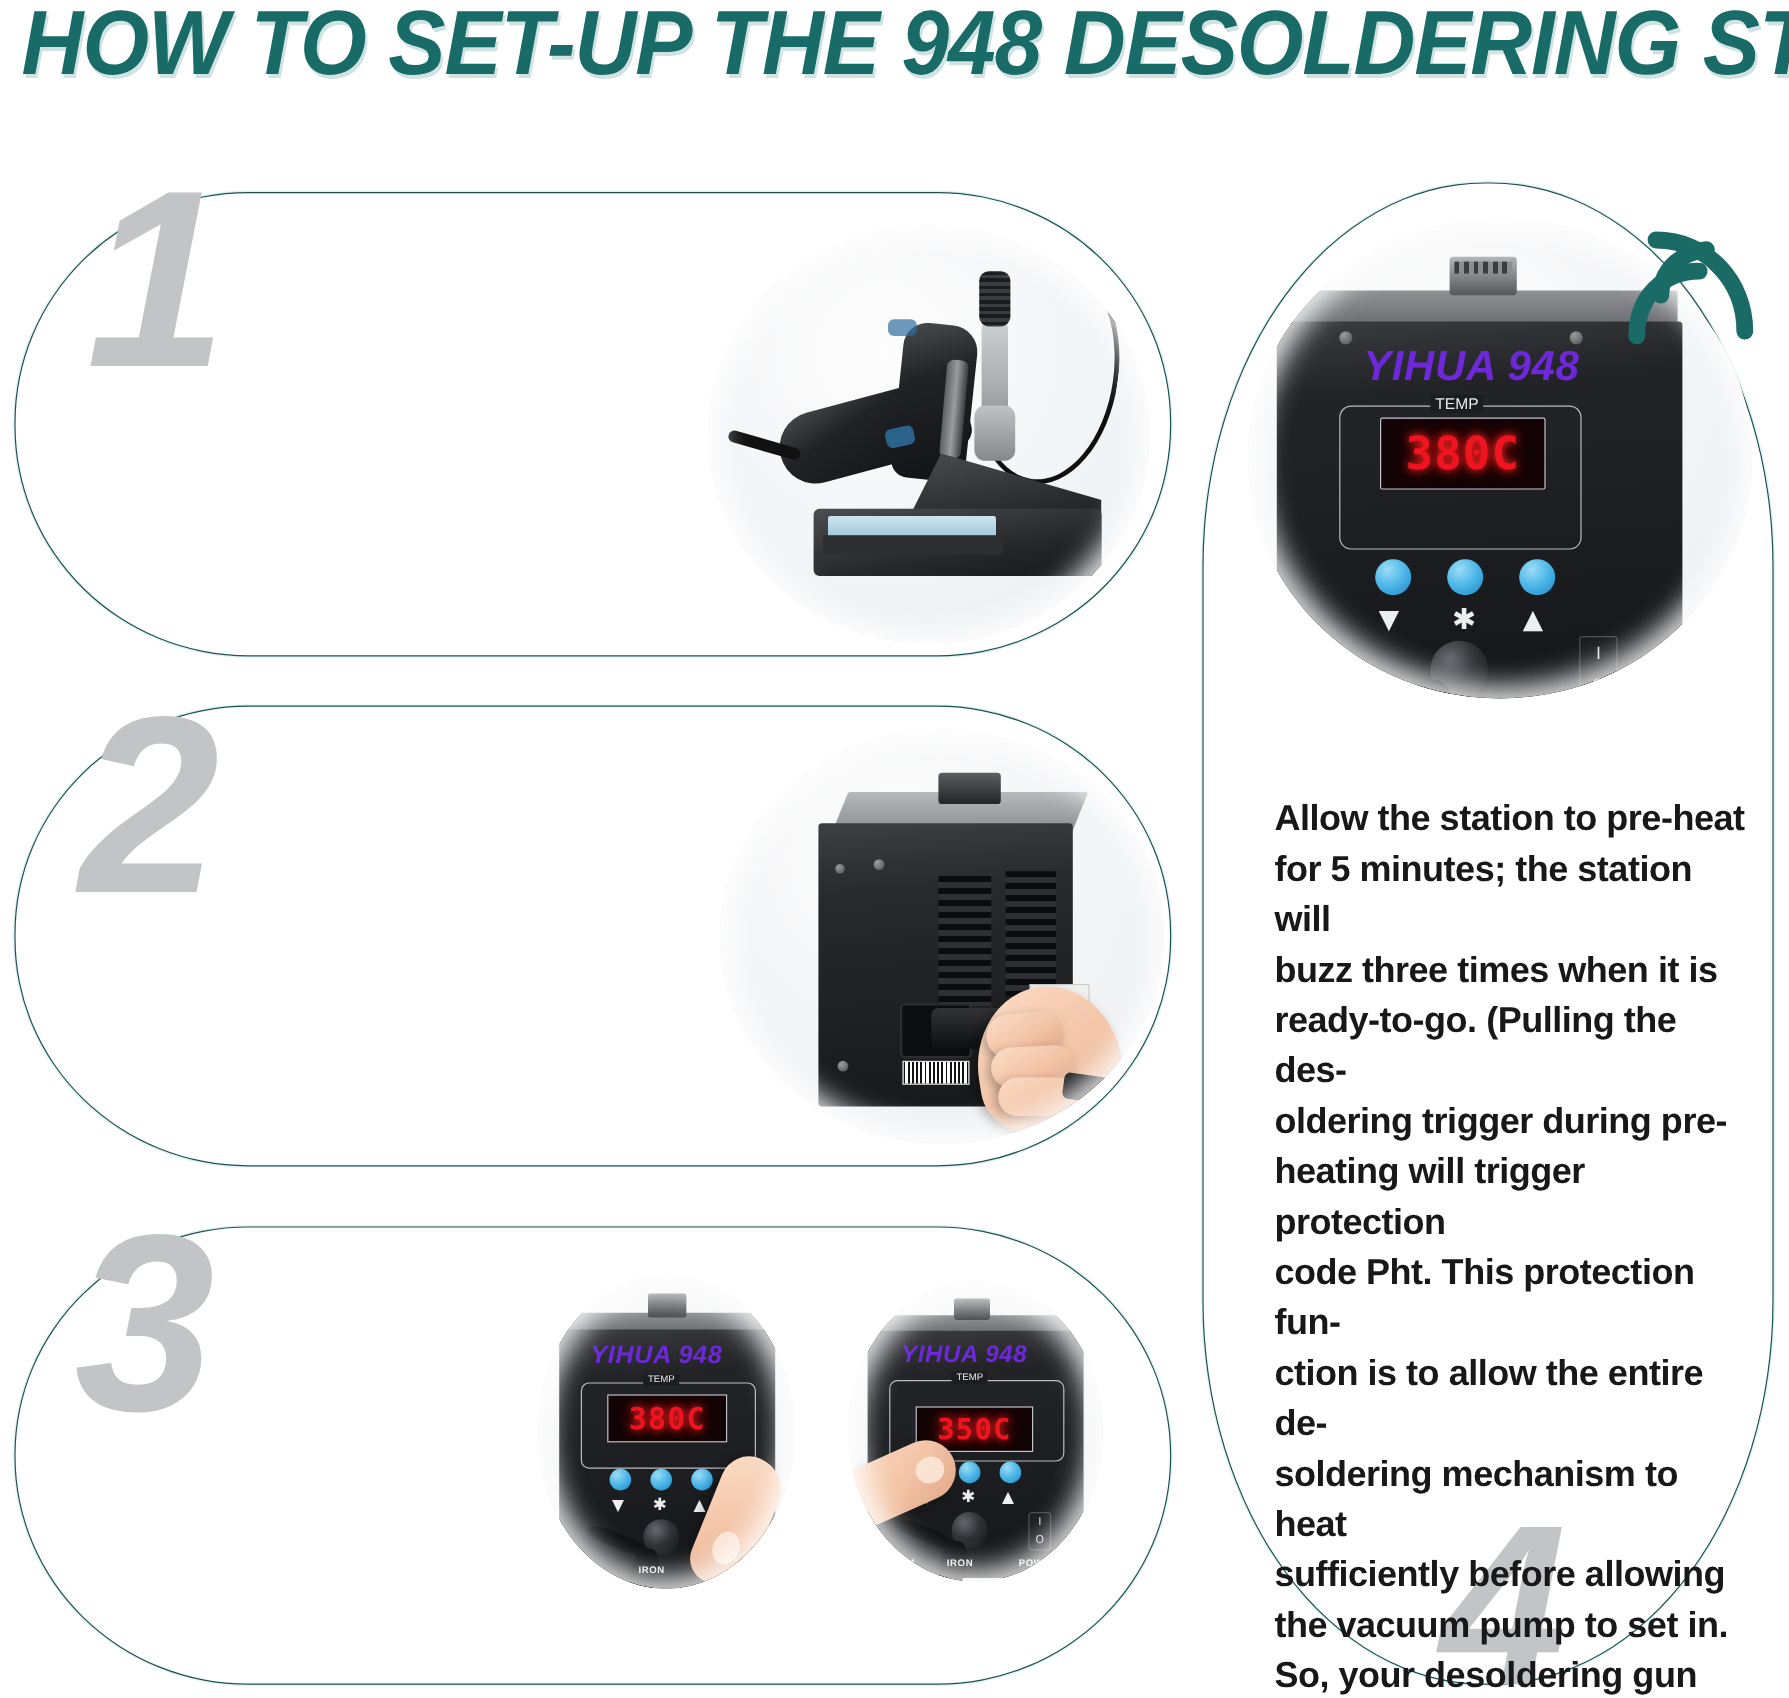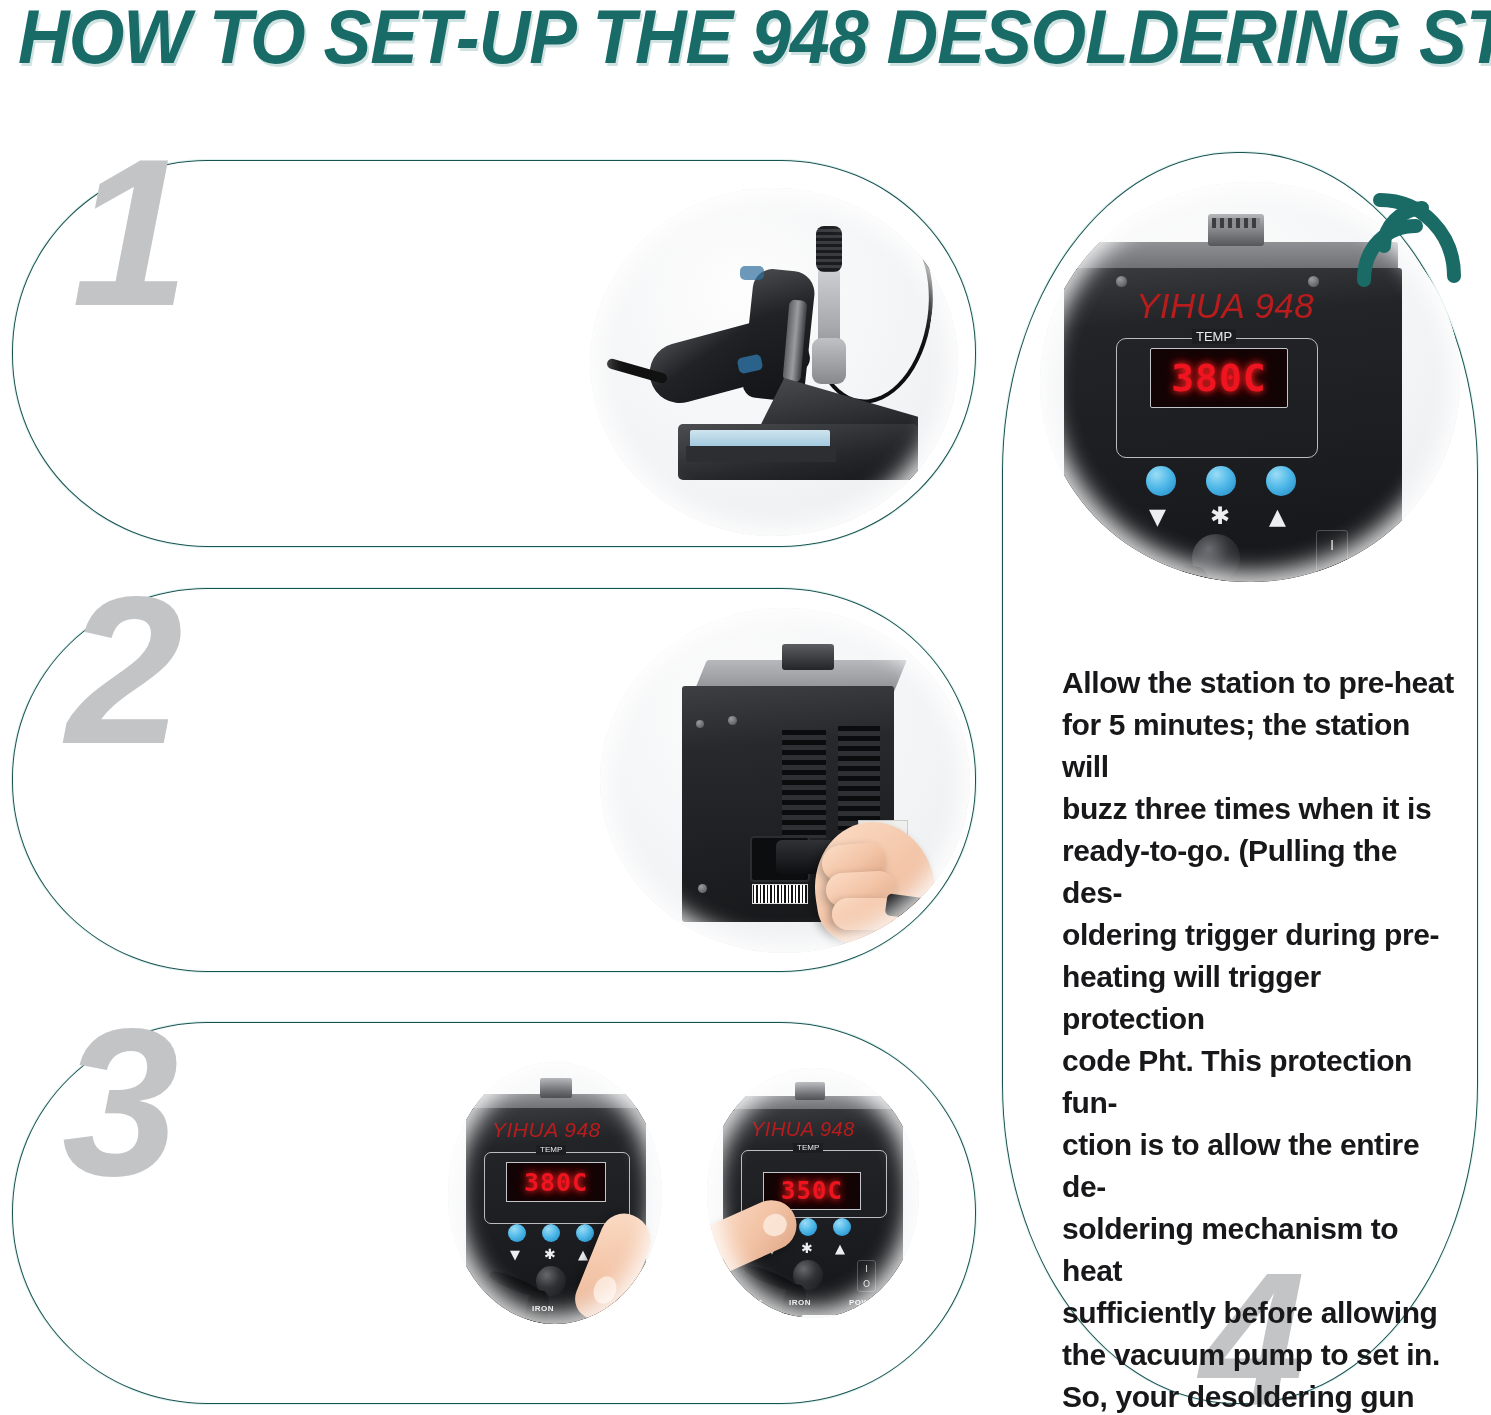--- a/index.html
+++ b/index.html
@@ -68,21 +68,21 @@
   #photo3a{left:448px;top:1062px;width:214px;height:262px;border-radius:50%;}
   #photo3b{left:707px;top:1068px;width:212px;height:250px;border-radius:50%;}
   #photo4{left:1040px;top:182px;width:420px;height:400px;border-radius:50%;}
 
   .bgsoft{position:absolute;inset:0;background:
       radial-gradient(circle at 40% 30%, #fdfdfd 0%, #f2f3f5 60%, #e9eaec 100%);}
 
   
   .dev{position:absolute;background:linear-gradient(175deg,#3a3c40 0%,#222427 18%,#1b1d20 60%,#141517 100%);}
   .devtop{position:absolute;background:linear-gradient(180deg,#8e9094,#6d6f73);}
-  .brand{position:absolute;color:#b91c1c;font-weight:normal;font-style:italic;
+  .brand{position:absolute;color:#6d28d9;font-weight:bold;font-style:italic;
          font-family:"Liberation Sans",sans-serif;white-space:nowrap;letter-spacing:.5px;}
   .tempbox{position:absolute;border:1.5px solid #b9bcc0;border-radius:7px;}
   .templabel{position:absolute;color:#e9eaec;font-family:"Liberation Sans",sans-serif;
              background:#1b1d20;padding:0 4px;white-space:nowrap;}
   .led{position:absolute;background:#120405;border:1.4px solid #c2c5c9;
        display:flex;align-items:center;justify-content:center;overflow:hidden;}
   .ledtxt{color:#ef1420;font-family:"DejaVu Sans Mono", monospace;font-weight:bold;
           letter-spacing:1px;text-shadow:0 0 7px #ff2a2a,0 0 14px rgba(255,0,0,.6);}
   .btn{position:absolute;border-radius:50%;
        background:radial-gradient(circle at 35% 28%, #9bdcf5 0%, #4db7e8 48%, #1d87c4 100%);}

